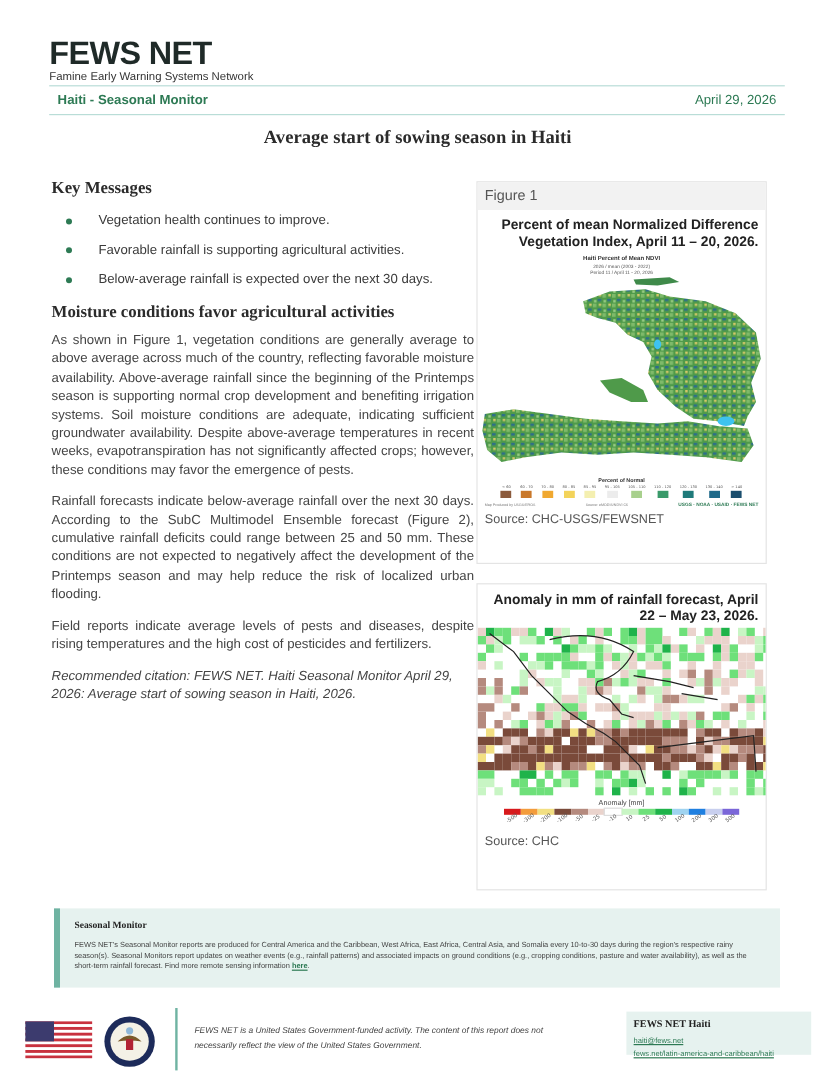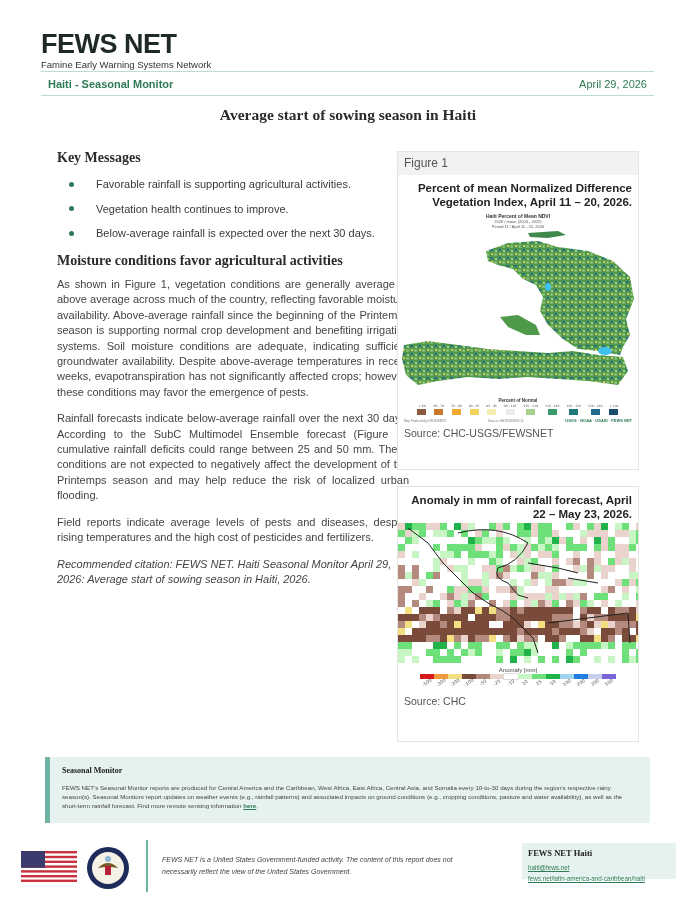--- a/index.html
+++ b/index.html
@@ -9,21 +9,21 @@
   .logo { position: absolute; left: 41px; top: 30px; }
   .logo-main { font-family: "Liberation Sans", sans-serif; font-weight: bold; font-size: 27px; color: #1f2a28; letter-spacing: -0.5px; line-height: 28px; }
   .logo-sub { font-family: "Liberation Sans", sans-serif; font-size: 9.5px; color: #333; margin-top: 1px; }
 
   .topbar { position: absolute; left: 41px; top: 71px; width: 613px; height: 25px; border-top: 1.5px solid #b9ddd7; border-bottom: 1.5px solid #b9ddd7; display: flex; justify-content: space-between; align-items: center; padding: 0 7px; }
   .topbar .series { font-family: "Liberation Sans", sans-serif; font-weight: bold; font-size: 11px; color: #2d7a54; }
   .topbar .date { font-family: "Liberation Sans", sans-serif; font-size: 11px; color: #2d7a54; }
 
   .report-title { position: absolute; left: 0; width: 696px; top: 106px; text-align: center; font-family: "Liberation Serif", serif; font-weight: bold; font-size: 15.5px; color: #2b2b2b; }
 
-  .left { position: absolute; left: 57px; top: 150px; width: 352px; }
+  .left { position: absolute; left: 43px; top: 150px; width: 352px; }
   h2.km { font-family: "Liberation Serif", serif; font-weight: bold; font-size: 14px; color: #2b2b2b; margin-bottom: 12px; }
   ul.bullets { list-style: none; margin-left: 12px; }
   ul.bullets li { font-family: "Liberation Sans", sans-serif; font-size: 11px; color: #3a3a3a; margin-bottom: 12.5px; display: flex; align-items: center; }
   ul.bullets li .dot { width: 5px; height: 5px; border-radius: 50%; background: #2d7a54; margin-right: 22px; flex: none; }
   h2.sec { font-family: "Liberation Serif", serif; font-weight: bold; font-size: 14px; color: #2b2b2b; margin-top: 14px; margin-bottom: 8px; }
   p.body { font-family: "Liberation Sans", sans-serif; font-size: 11px; line-height: 15.4px; color: #444; text-align: justify; margin-bottom: 11px; }
   p.cite { font-family: "Liberation Sans", sans-serif; font-style: italic; font-size: 11px; line-height: 15.4px; color: #444; }
 
   .fig { position: absolute; left: 397px; width: 242px; border: 1px solid #e4e4e4; background: #fff; }
   .fig .fig-label { background: #f2f2f2; font-family: "Liberation Sans", sans-serif; font-size: 12px; color: #555; padding: 4px 6px; height: 23px; }
@@ -78,25 +78,25 @@
   <span class="date">April 29, 2026</span>
 </div>
 
 <div class="report-title">Average start of sowing season in Haiti</div>
 
 <div class="left">
   <h2 class="km">Key Messages</h2>
   <ul class="bullets">
     <li>
         <span class="dot"></span>
-        <span>Favorable rainfall is supporting agricultural activities.</span>
+        <span>Vegetation health continues to improve.</span>
       </li>
     <li>
         <span class="dot"></span>
-        <span>Vegetation health continues to improve.</span>
+        <span>Favorable rainfall is supporting agricultural activities.</span>
       </li>
     <li>
         <span class="dot"></span>
         <span>Below-average rainfall is expected over the next 30 days.</span>
       </li>
   </ul>
   <h2 class="sec">Moisture conditions favor agricultural activities</h2>
   <p class="body">As shown in Figure 1, vegetation conditions are generally average to above average across much of the country, reflecting favorable moisture availability. Above-average rainfall since the beginning of the Printemps season is supporting normal crop development and benefiting irrigation systems. Soil moisture conditions are adequate, indicating sufficient groundwater availability. Despite above-average temperatures in recent weeks, evapotranspiration has not significantly affected crops; however, these conditions may favor the emergence of pests.</p>
   <p class="body">Rainfall forecasts indicate below-average rainfall over the next 30 days. According to the SubC Multimodel Ensemble forecast (Figure 2), cumulative rainfall deficits could range between 25 and 50 mm. These conditions are not expected to negatively affect the development of the Printemps season and may help reduce the risk of localized urban flooding.</p>
   <p class="body">Field reports indicate average levels of pests and diseases, despite rising temperatures and the high cost of pesticides and fertilizers.</p>

